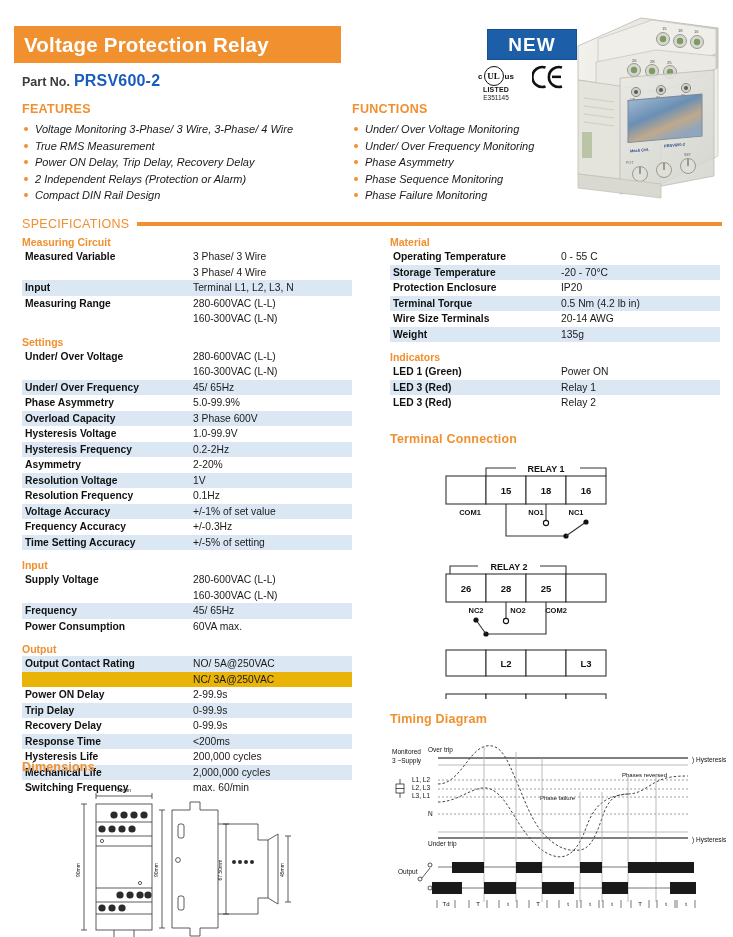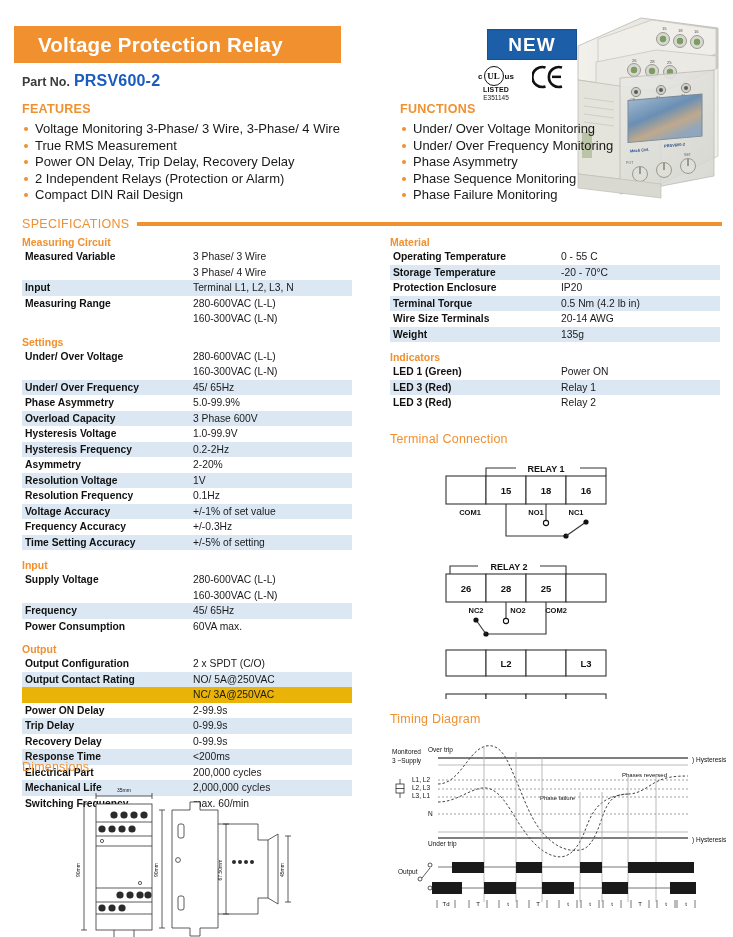--- a/index.html
+++ b/index.html
@@ -12,21 +12,21 @@
     position:relative;
   }
   .page{position:relative;width:733px;height:937px;}
 
   
   .title-bar{
     position:absolute;left:14px;top:26px;width:327px;height:37px;
     background:#f0902f;display:flex;align-items:center;
   }
   .title-bar .t{
-    color:#fff;font-size:20.5px;font-weight:bold;letter-spacing:.2px;padding-left:24px;
+    color:#fff;font-size:20.5px;font-weight:bold;letter-spacing:.2px;padding-left:10px;
   }
   .partno{
     position:absolute;left:22px;top:72px;font-size:12.5px;font-weight:bold;color:#3c3c3c;
   }
   .partno .val{color:#1a5bbf;font-size:16px;font-weight:bold;margin-left:4px;letter-spacing:.2px;}
 
   .new-badge{
     position:absolute;left:487px;top:29px;width:88px;height:29px;
     background:#1c5fa8;border:1px solid #16508e;
     display:flex;align-items:center;justify-content:center;
@@ -48,24 +48,24 @@
   .ce-mark{position:absolute;left:64px;top:-2px;font-size:26px;line-height:26px;font-weight:400;font-family:"DejaVu Sans",sans-serif;}
 
   
   .photo{position:absolute;left:566px;top:6px;width:163px;height:205px;}
 
   
   .sec-h{
     font-size:12.5px;font-weight:bold;color:#f0902f;letter-spacing:.3px;
   }
   .feat{position:absolute;left:22px;top:102px;width:330px;}
-  .func{position:absolute;left:352px;top:102px;width:250px;margin-left:48px;}
+  .func{position:absolute;left:352px;top:102px;width:250px;}
   ul.bullets{margin:5px 0 0 0;padding:0;list-style:none;}
   ul.bullets li{
-    position:relative;padding-left:13px;font-size:13px;line-height:16.5px;color:#1a1a1a;
+    position:relative;padding-left:13px;font-size:11px;line-height:16.5px;color:#1a1a1a;font-style:italic;
   }
   ul.bullets li:before{
     content:"";position:absolute;left:2px;top:6px;width:4px;height:4px;border-radius:50%;
     background:#f0902f;
   }
 
   
   .spec-head{position:absolute;left:22px;top:217px;width:700px;display:flex;align-items:center;}
   .spec-head .txt{font-size:12.5px;font-weight:normal;color:#f0902f;letter-spacing:.3px;}
   .spec-head .rule{flex:1;height:4px;background:#f0902f;margin-left:8px;}
@@ -79,21 +79,21 @@
   table.spec td{
     font-size:10.3px;line-height:13.5px;padding:1px 0 1px 3px;vertical-align:top;
   }
   table.spec td.k{font-weight:bold;color:#111;width:160px;}
   table.spec td.v{color:#1a1a1a;padding-left:8px;}
   table.spec tr.alt td{background:#dbe8f4;}
   table.spec tr.cont td{background:transparent;}
   table.spec tr.cont.alt td{background:#eab308;}
 
   
-  .diag-h{font-size:12.5px;font-weight:normal;color:#f0902f;letter-spacing:.2px;}
+  .diag-h{font-size:12.5px;font-weight:bold;color:#f0902f;letter-spacing:.2px;}
   .term-sec{position:absolute;left:390px;top:432px;width:335px;}
   .term-svg{margin-top:8px;}
   .timing-sec{position:absolute;left:390px;top:712px;width:340px;}
 
   
   .dim-sec{position:absolute;left:22px;top:760px;width:340px;}
   .dim-svg{margin-top:6px;}
 
   text{font-family:"Liberation Sans",sans-serif;}
 </style>
@@ -363,24 +363,20 @@
           </tr>
           <tr class="">
             <td class="k">Power Consumption</td>
             <td class="v">60VA max.</td>
           </tr>
         </tbody>
       </table>
       <div class="grp">Output</div>
       <table class="spec">
         <tbody>
-          <tr class="">
-            <td class="k">Output Configuration</td>
-            <td class="v">2 x SPDT (C/O)</td>
-          </tr>
           <tr class="alt">
             <td class="k">Output Contact Rating</td>
             <td class="v">NO/ 5A@250VAC</td>
           </tr>
           <tr class="alt cont">
             <td class="k"></td>
             <td class="v">NC/ 3A@250VAC</td>
           </tr>
           <tr class="">
             <td class="k">Power ON Delay</td>
@@ -392,21 +388,21 @@
           </tr>
           <tr class="">
             <td class="k">Recovery Delay</td>
             <td class="v">0-99.9s</td>
           </tr>
           <tr class="alt">
             <td class="k">Response Time</td>
             <td class="v">&lt;200ms</td>
           </tr>
           <tr class="">
-            <td class="k">Electrical Part</td>
+            <td class="k">Hysteresis Life</td>
             <td class="v">200,000 cycles</td>
           </tr>
           <tr class="alt">
             <td class="k">Mechanical Life</td>
             <td class="v">2,000,000 cycles</td>
           </tr>
           <tr class="">
             <td class="k">Switching Frequency</td>
             <td class="v">max. 60/min</td>
           </tr>

